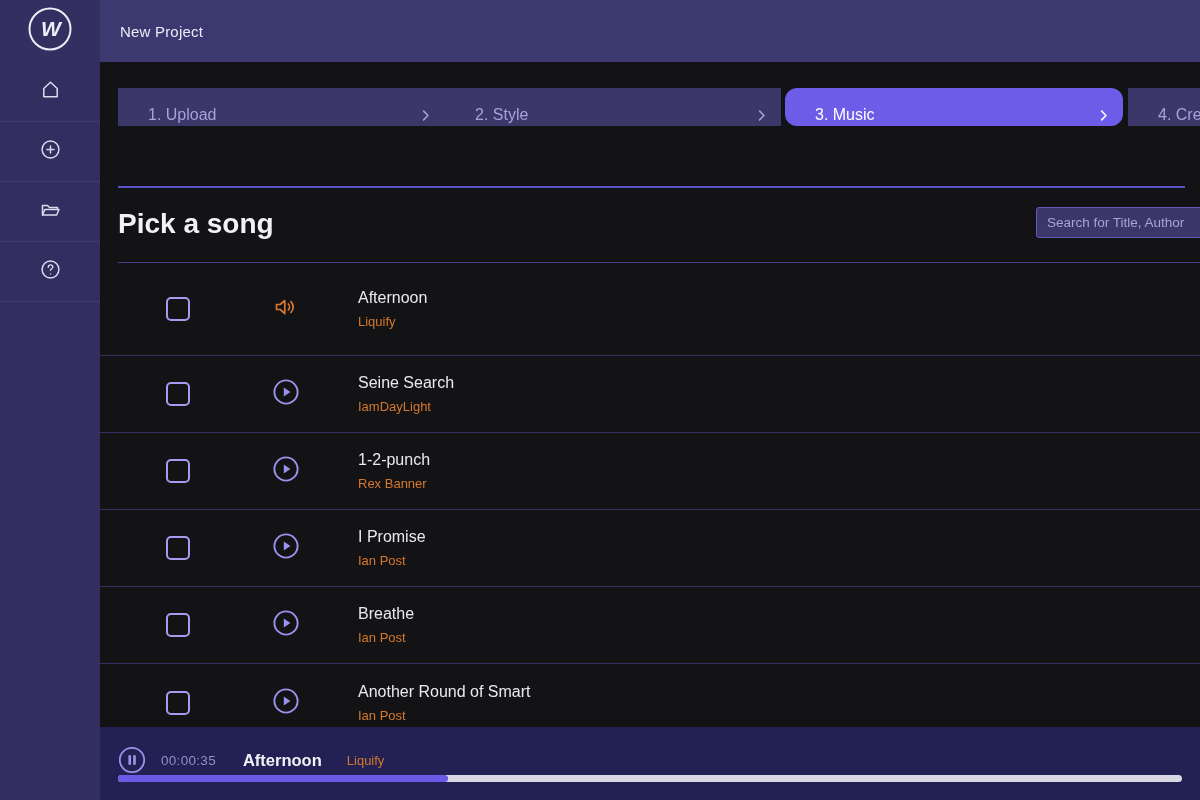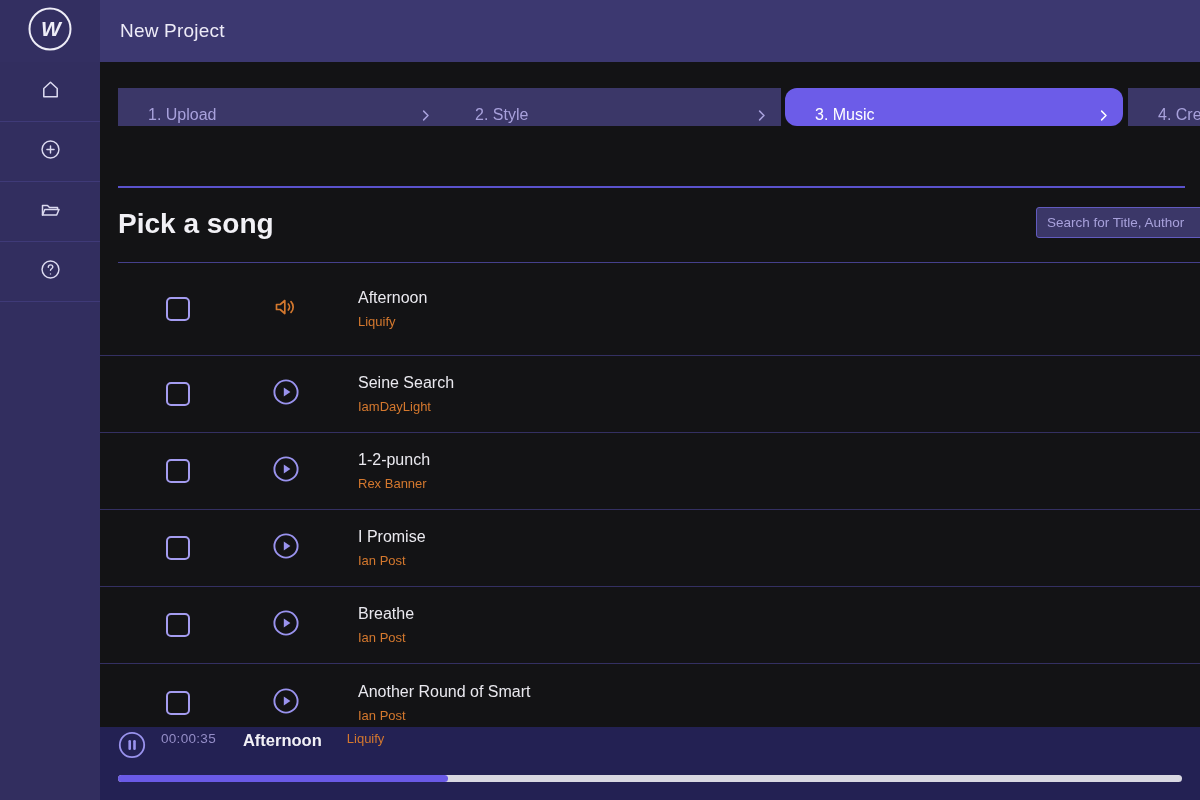--- a/index.html
+++ b/index.html
@@ -7,21 +7,21 @@
   body {
     width:1200px; height:800px; overflow:hidden; position:relative;
     background:#131315;
     font-family:"Liberation Sans", sans-serif;
     -webkit-font-smoothing:antialiased;
   }
 
   
   .topbar { position:absolute; top:0; left:0; width:1200px; height:62px; background:#3c3870; display:flex; align-items:center; z-index:6; }
   .logo-block { width:100px; height:62px; background:#332f61; display:flex; align-items:center; justify-content:center; flex:0 0 100px; }
-  .topbar-title { margin-left:20px; font-size:19px; color:#edebf7; letter-spacing:.2px; }
+  .topbar-title { margin-left:20px; font-size:15px; color:#edebf7; letter-spacing:.2px; }
 
   
   .sidebar { position:absolute; top:62px; left:0; width:100px; height:738px; background:#322e5f; z-index:6; }
   .side-item { height:60px; display:flex; align-items:center; justify-content:center; border-bottom:1px solid #3f3a78; cursor:pointer; }
 
   
   .main { position:absolute; left:100px; top:62px; width:1100px; height:738px; background:#131315; }
 
   .steps { position:absolute; left:18px; top:26px; height:38px; display:flex; }
   .step { background:#3b3768; color:#a8a1dc; font-size:16px; display:flex; align-items:center; justify-content:space-between; padding:16px 12px 0 30px; cursor:pointer; }
@@ -56,21 +56,21 @@
   .song-row { display:flex; align-items:center; height:77px; border-bottom:1px solid #343062; padding-left:66px; }
   .song-row.first { height:93px; }
   .checkbox { width:24px; height:24px; border:2px solid #a49cf0; border-radius:5px; background:transparent; cursor:pointer; flex:0 0 24px; }
   .song-icon { width:30px; margin-left:81px; display:flex; align-items:center; justify-content:center; cursor:pointer; flex:0 0 30px; }
   .song-text { margin-left:57px; }
   .song-title { font-size:16px; color:#eae9ef; }
   .song-author { font-size:13px; color:#d4782e; margin-top:7px; }
 
   
   .player { position:absolute; left:100px; top:727px; width:1100px; height:73px; background:#232153; z-index:5; }
-  .player-controls { position:absolute; left:18px; top:4px; height:28px; display:flex; }
+  .player-controls { position:absolute; left:18px; top:19px; height:28px; display:flex; align-items:center; }
   .pause-btn { width:28px; height:28px; cursor:pointer; display:flex; }
   .player-time { margin-left:15px; font-size:13.5px; color:#948dc7; letter-spacing:.3px; }
   .player-title { margin-left:27px; font-size:16.5px; font-weight:700; color:#f2f1f6; }
   .player-author { margin-left:25px; font-size:13px; color:#d4782e; }
   .progress { position:absolute; left:18px; top:48px; width:1064px; height:7px; background:#d9d8e2; border-radius:3.5px; cursor:pointer; }
   .progress-fill { height:100%; width:0; background:#6a5ae6; border-radius:3.5px; }
 </style>
 </head>
 <body>
 

